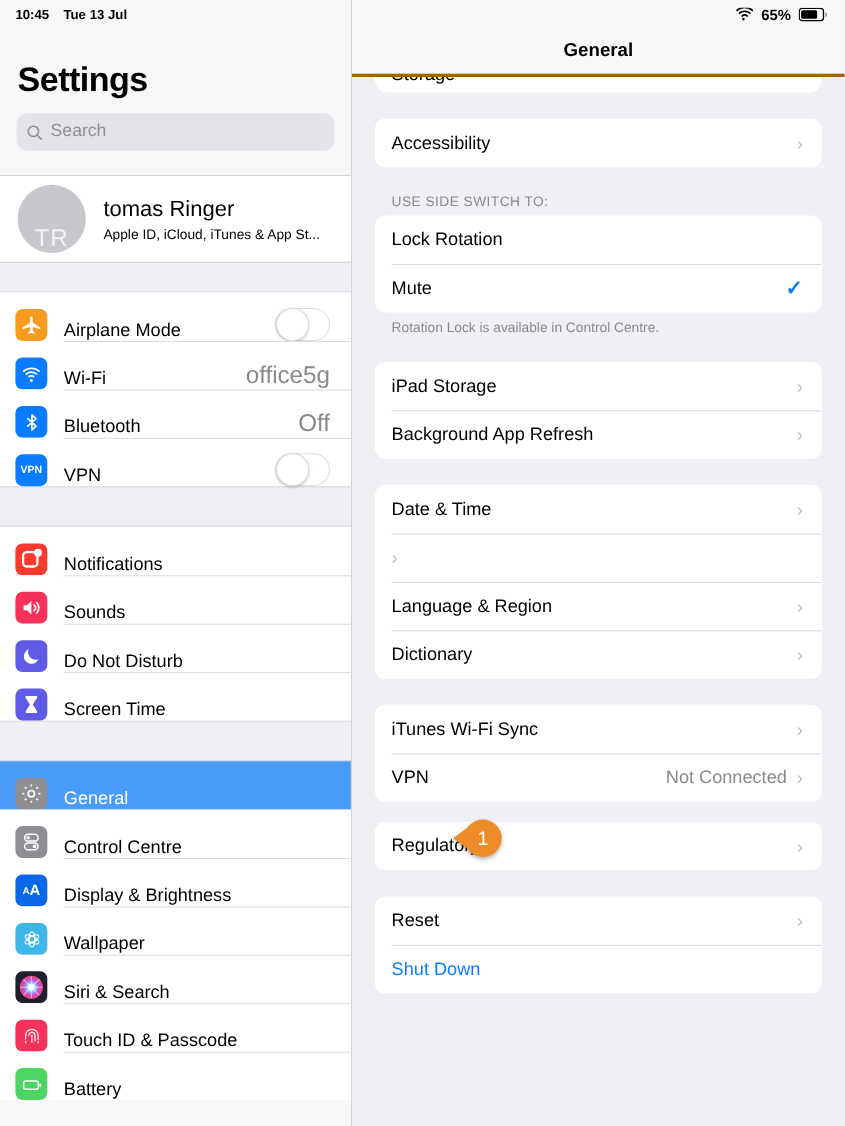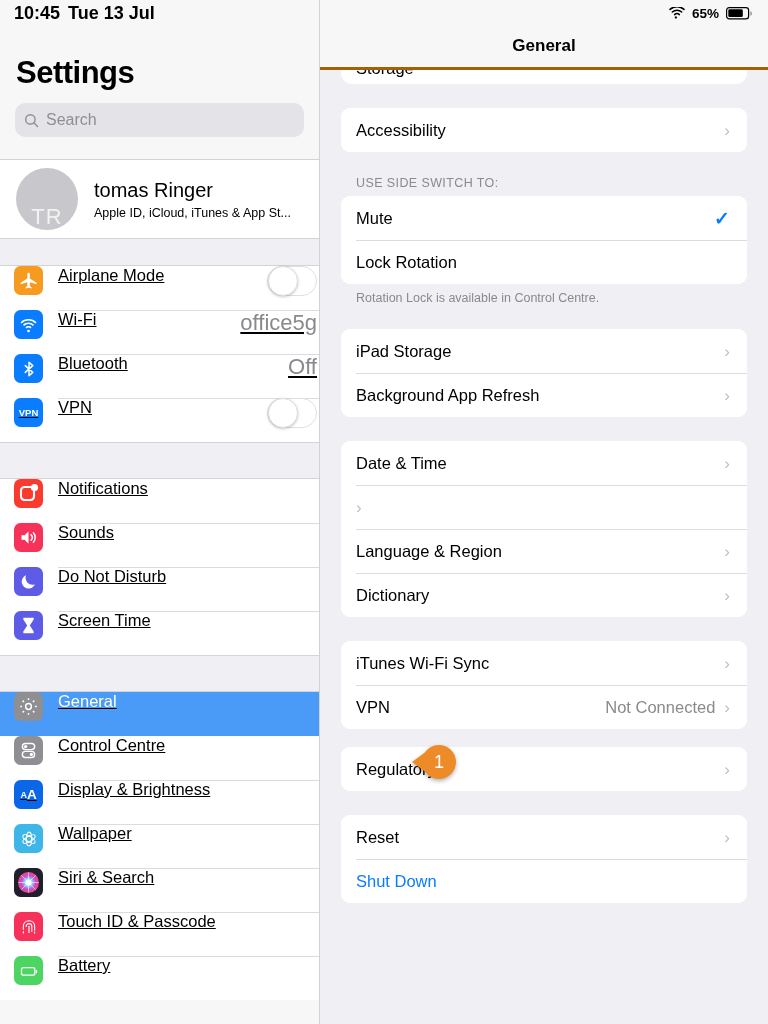--- a/index.html
+++ b/index.html
@@ -15,22 +15,22 @@
   
   .sidebar {
     width: 320px; height: 1024px;
     background: #F7F7F8;
     border-right: 1px solid #D2D2D6;
     position: relative;
     overflow: hidden;
   }
   .statusbar-left {
     height: 26px; display: flex; align-items: center;
-    padding-left: 14px; gap: 8px;
-    font-size: 18px; font-weight: bold; color: #000;
+    padding-left: 14px; gap: 13px;
+    font-size: 12px; font-weight: bold; color: #000;
   }
   .settings-title {
     font-size: 31px; font-weight: bold; color: #000;
     padding: 29px 0 0 16px; letter-spacing: -0.5px;
   }
   .search-wrap { padding: 12px 15px 0 15px; }
   .search-box {
     height: 34px; background: #E4E4E8; border-radius: 10px;
     display: flex; align-items: center; padding-left: 9px; gap: 7px;
   }
@@ -44,22 +44,22 @@
     width: 62px; height: 62px; border-radius: 50%;
     background: #C7C7CC; color: #F2F2F2;
     display: flex; align-items: flex-end; justify-content: center;
     font-size: 22px; letter-spacing: 1px;
   }
   .profile-text { margin-left: 16px; }
   .profile-name { font-size: 20px; color: #000; }
   .profile-sub { font-size: 12.5px; color: #000; margin-top: 4px; }
 
   .srow {
-    display: flex; align-items: flex-start; height: 44px;
-    padding-left: 14px; padding-right: 2px; position: relative; background: #fff; text-decoration: underline;
+    display: flex; align-items: flex-end; height: 44px;
+    padding-left: 14px; padding-right: 19px; position: relative; background: #fff;
   }
   .srow + .srow::before {
     content: ""; position: absolute; left: 58px; right: 0; top: 0; height: 1px; background: #DCDCE0;
   }
   .srow.sel { background: #4A9BF7; }
   .srow.sel + .srow::before { background: transparent; }
   .srow-label { font-size: 16.5px; color: #000; margin-left: 15px; flex: 1; }
   .srow.sel .srow-label { color: #fff; }
   .srow-val { font-size: 22px; color: #8A8A8E; }
 
@@ -379,25 +379,25 @@
           <span class="prow-label">Accessibility</span>
           <span class="chev">›</span>
         </div>
       </div>
 
       <div class="spacer"></div>
 
       <div class="grp-header">USE SIDE SWITCH TO:</div>
       <div class="card">
         <div class="prow">
+          <span class="prow-label">Lock Rotation</span>
+        </div>
+        <div class="prow">
           <span class="prow-label">Mute</span>
           <span class="check">✓</span>
-        </div>
-        <div class="prow">
-          <span class="prow-label">Lock Rotation</span>
         </div>
       </div>
       <div class="grp-footer">Rotation Lock is available in Control Centre.</div>
 
       <div class="spacer"></div>
 
       <div class="card">
         <div class="prow">
           <span class="prow-label">iPad Storage</span>
           <span class="chev">›</span>

